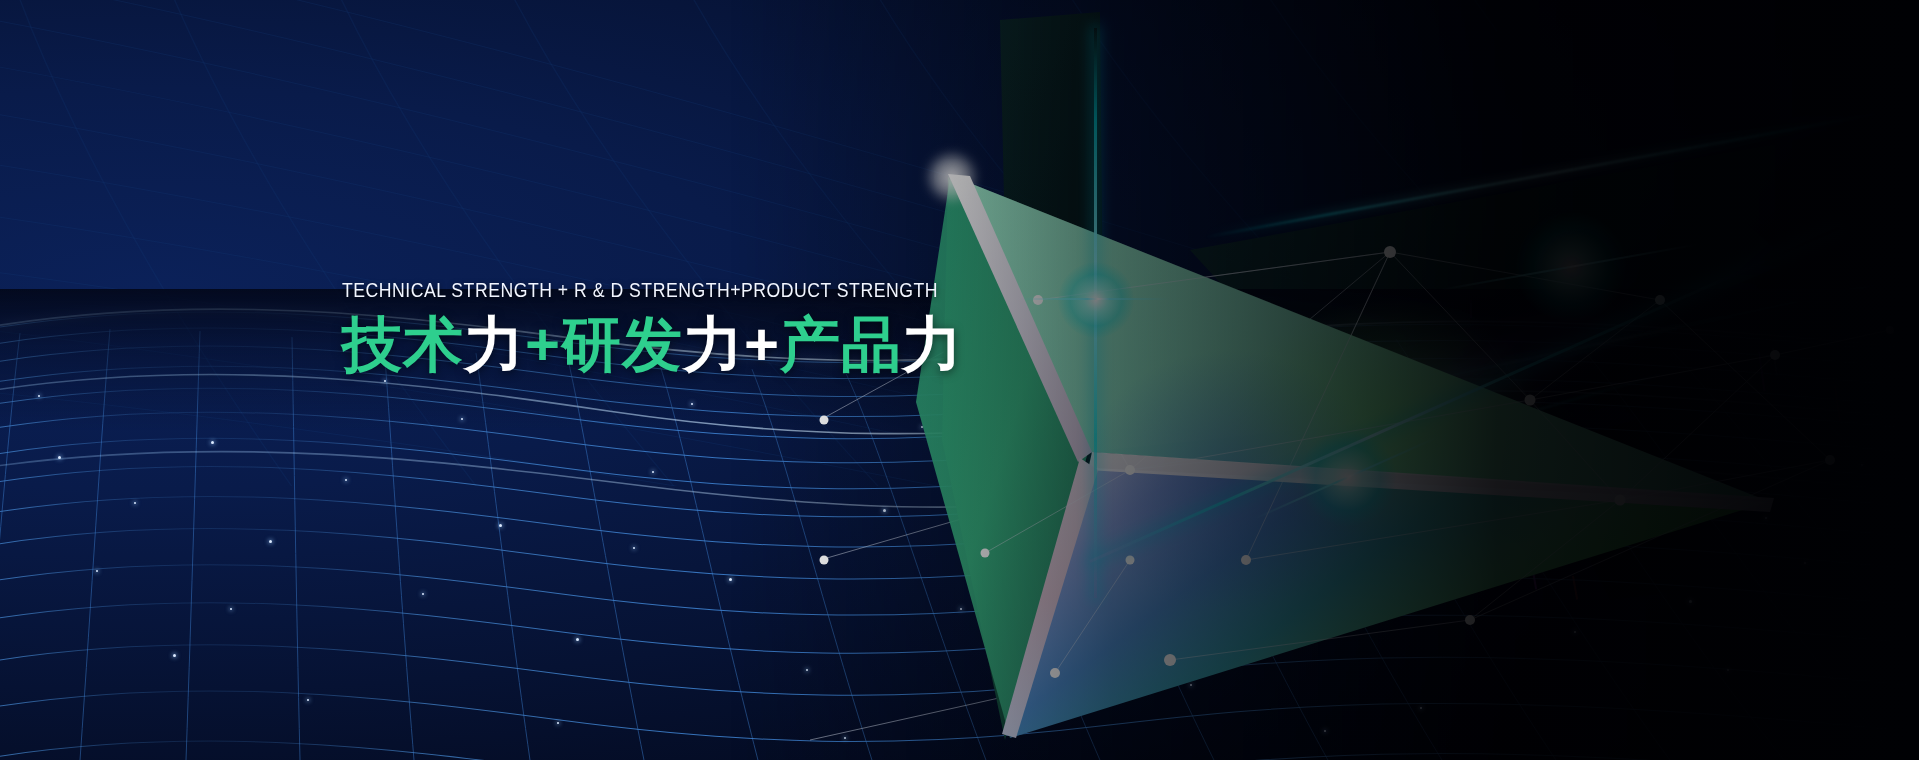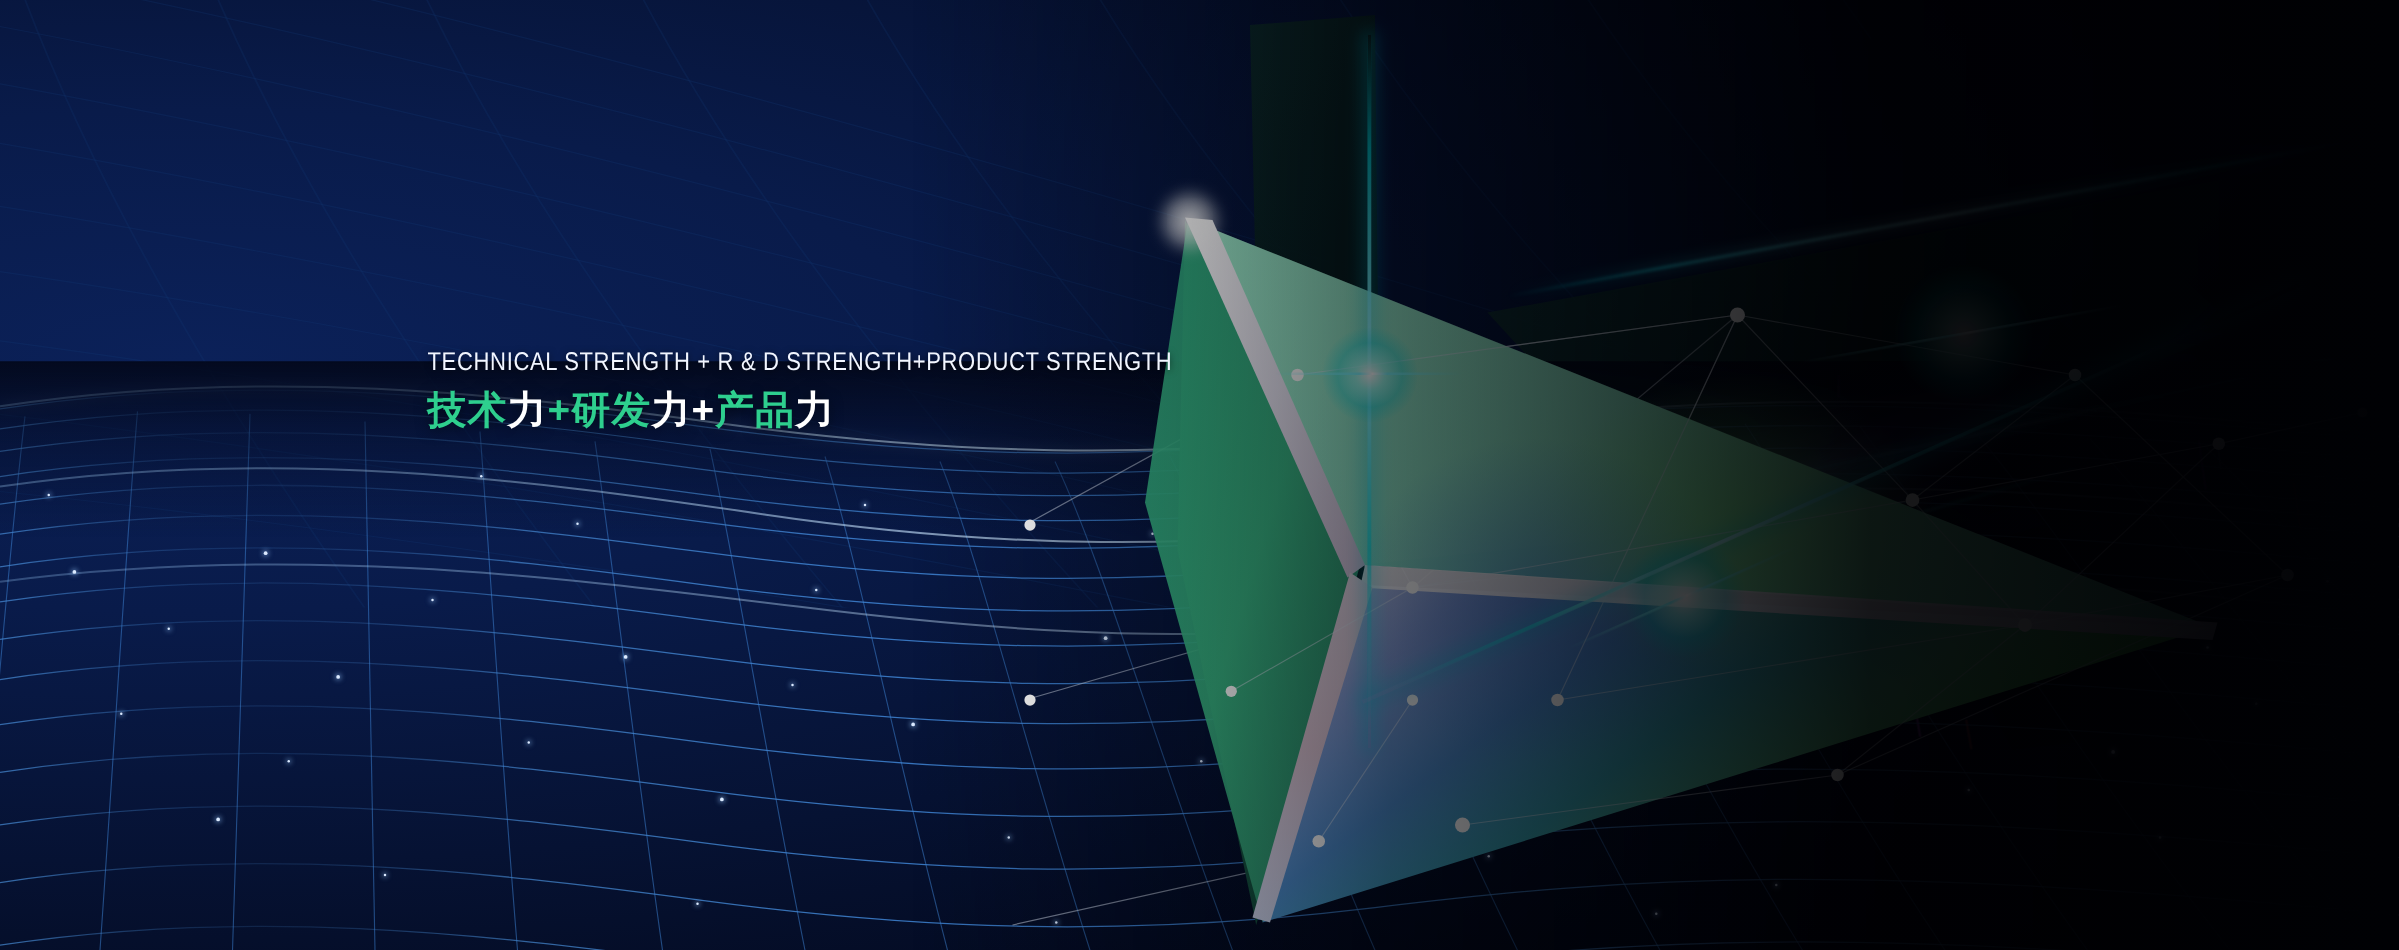--- a/index.html
+++ b/index.html
@@ -96,21 +96,21 @@
     letter-spacing:.6px;
     color:#f2f6ff;
     white-space:nowrap;
     transform:scaleX(.86);
     transform-origin:left center;
     text-shadow:0 1px 6px rgba(0,0,0,.6);
     font-weight:400;
   }
   .copy .headline{
     margin-top:9px;
-    font-size:31px;
+    font-size:60px;
     font-weight:700;
     line-height:1.12;
     white-space:nowrap;
     letter-spacing:1px;
     text-shadow:0 2px 10px rgba(0,0,0,.55);
   }
   .headline .g{ color:#2ecf8e; }
   .headline .w{ color:#ffffff; }
 </style>
 </head>

